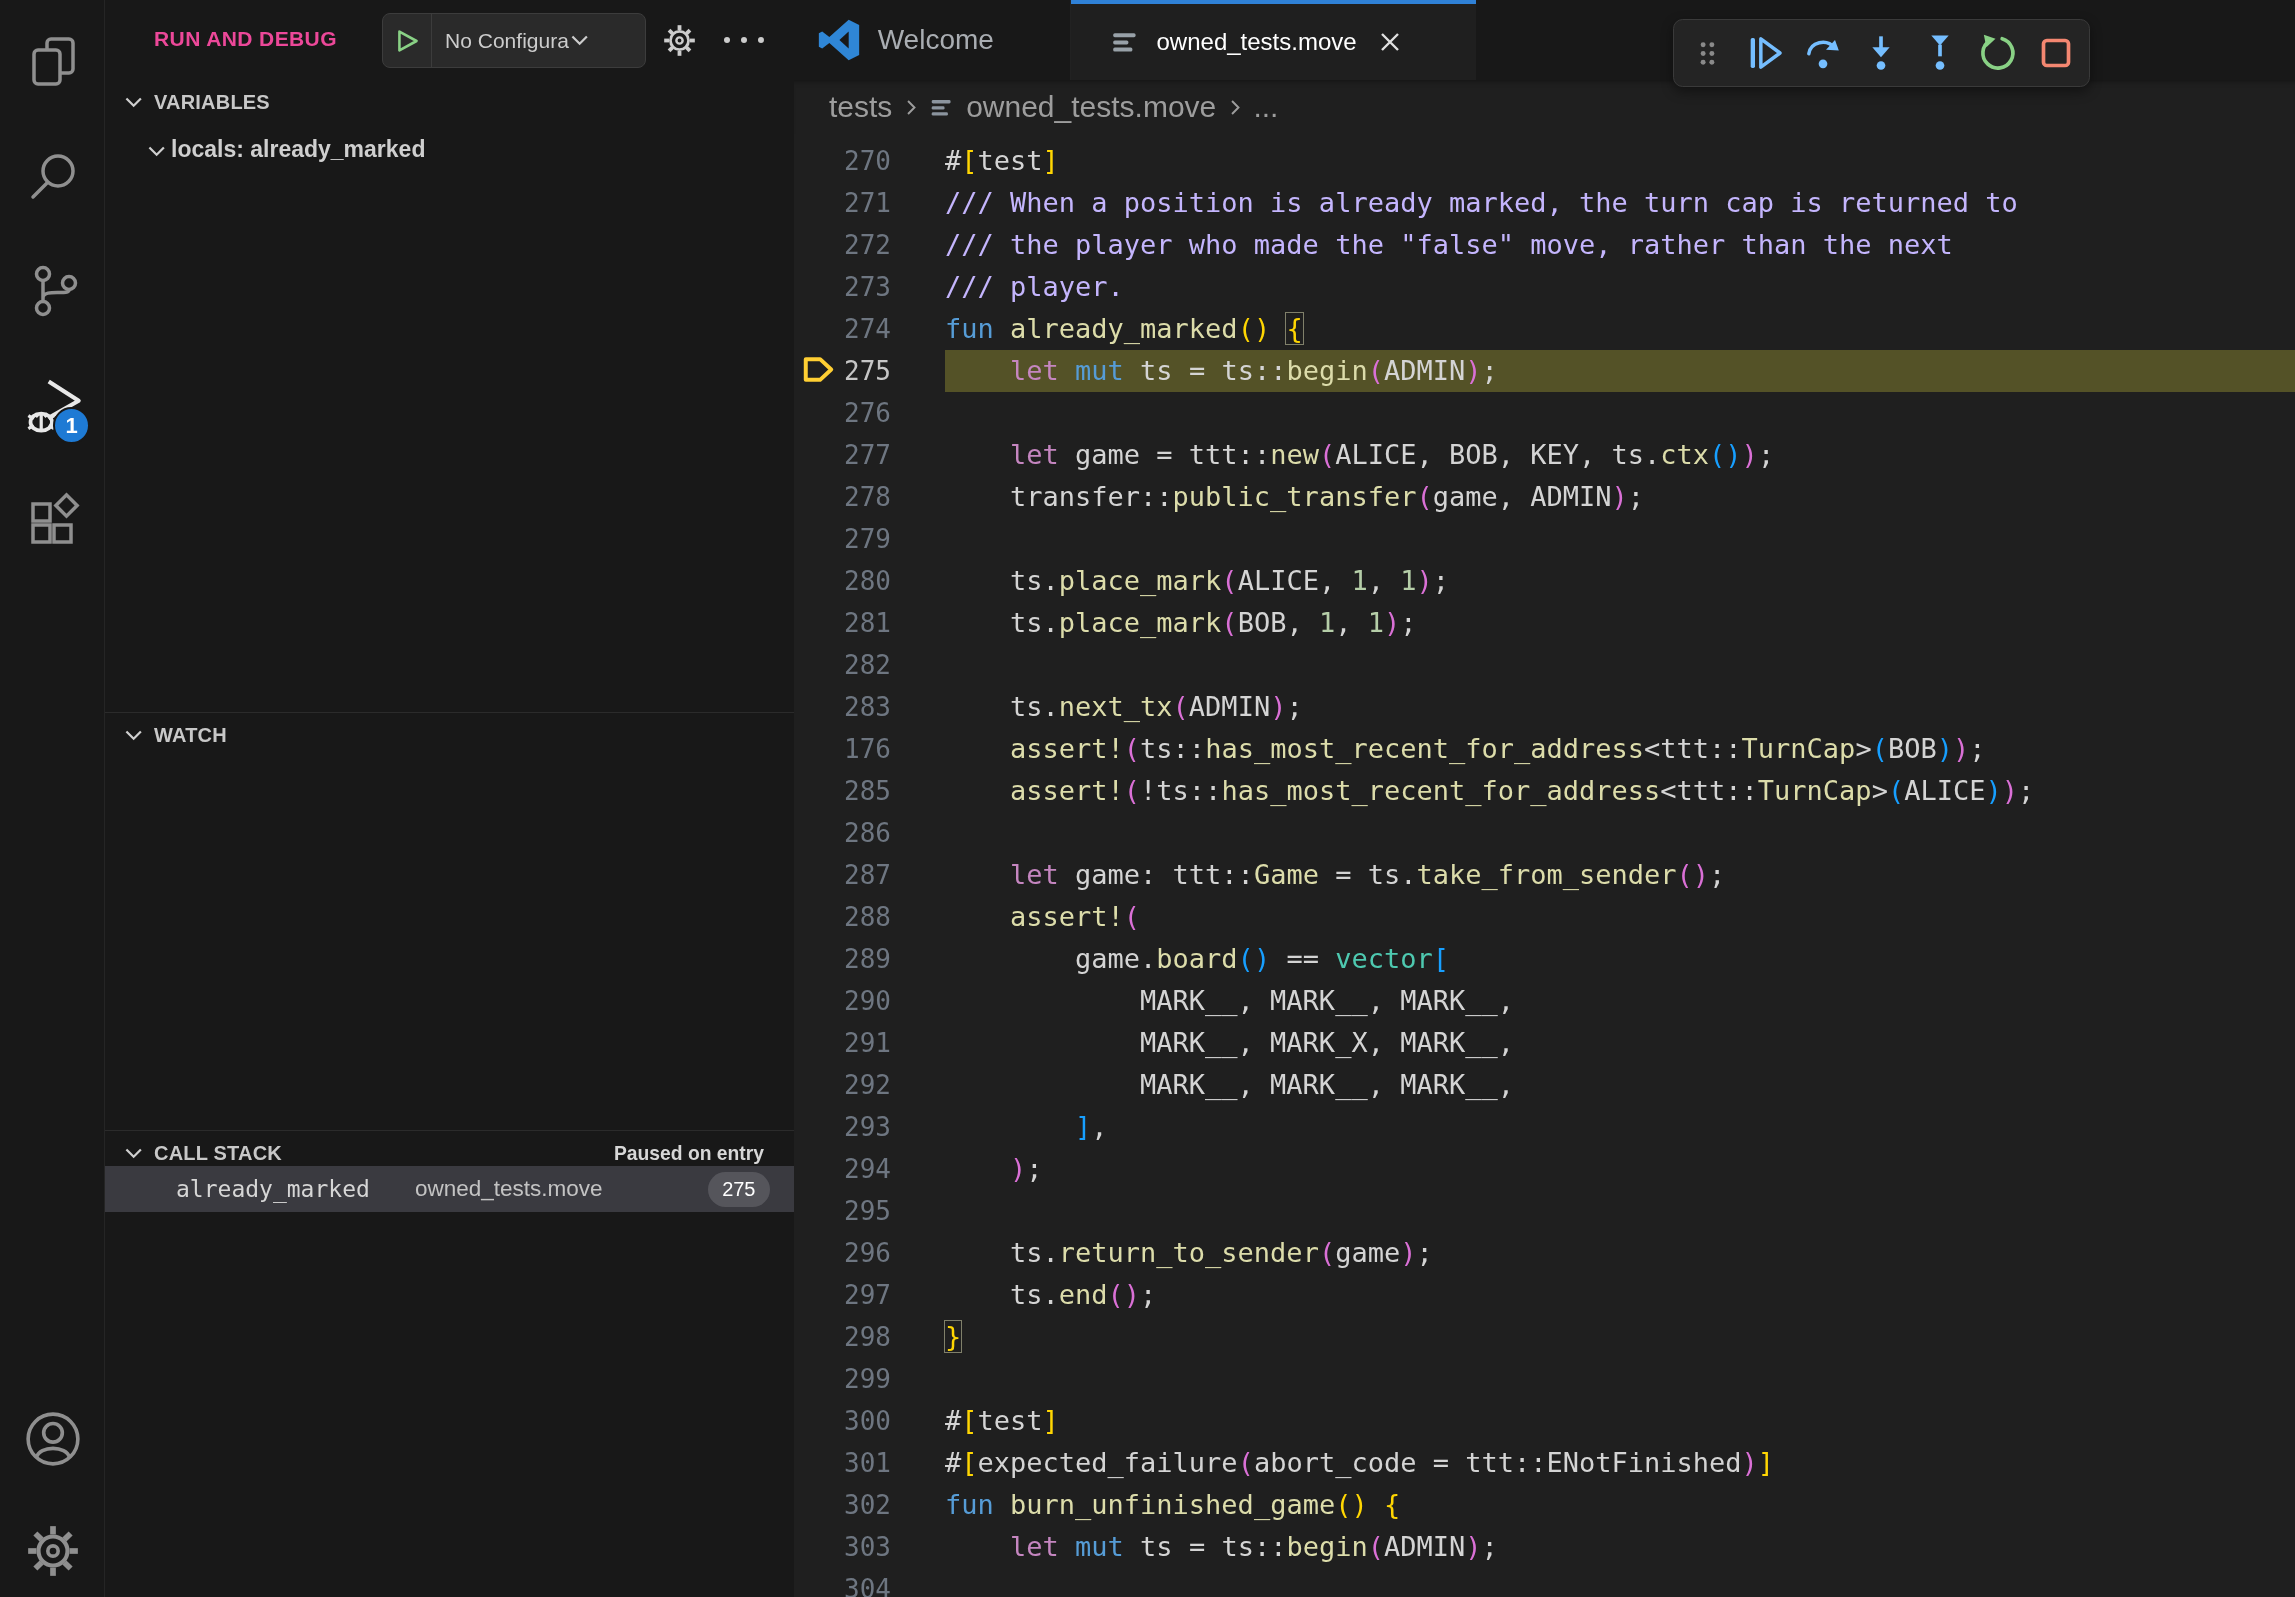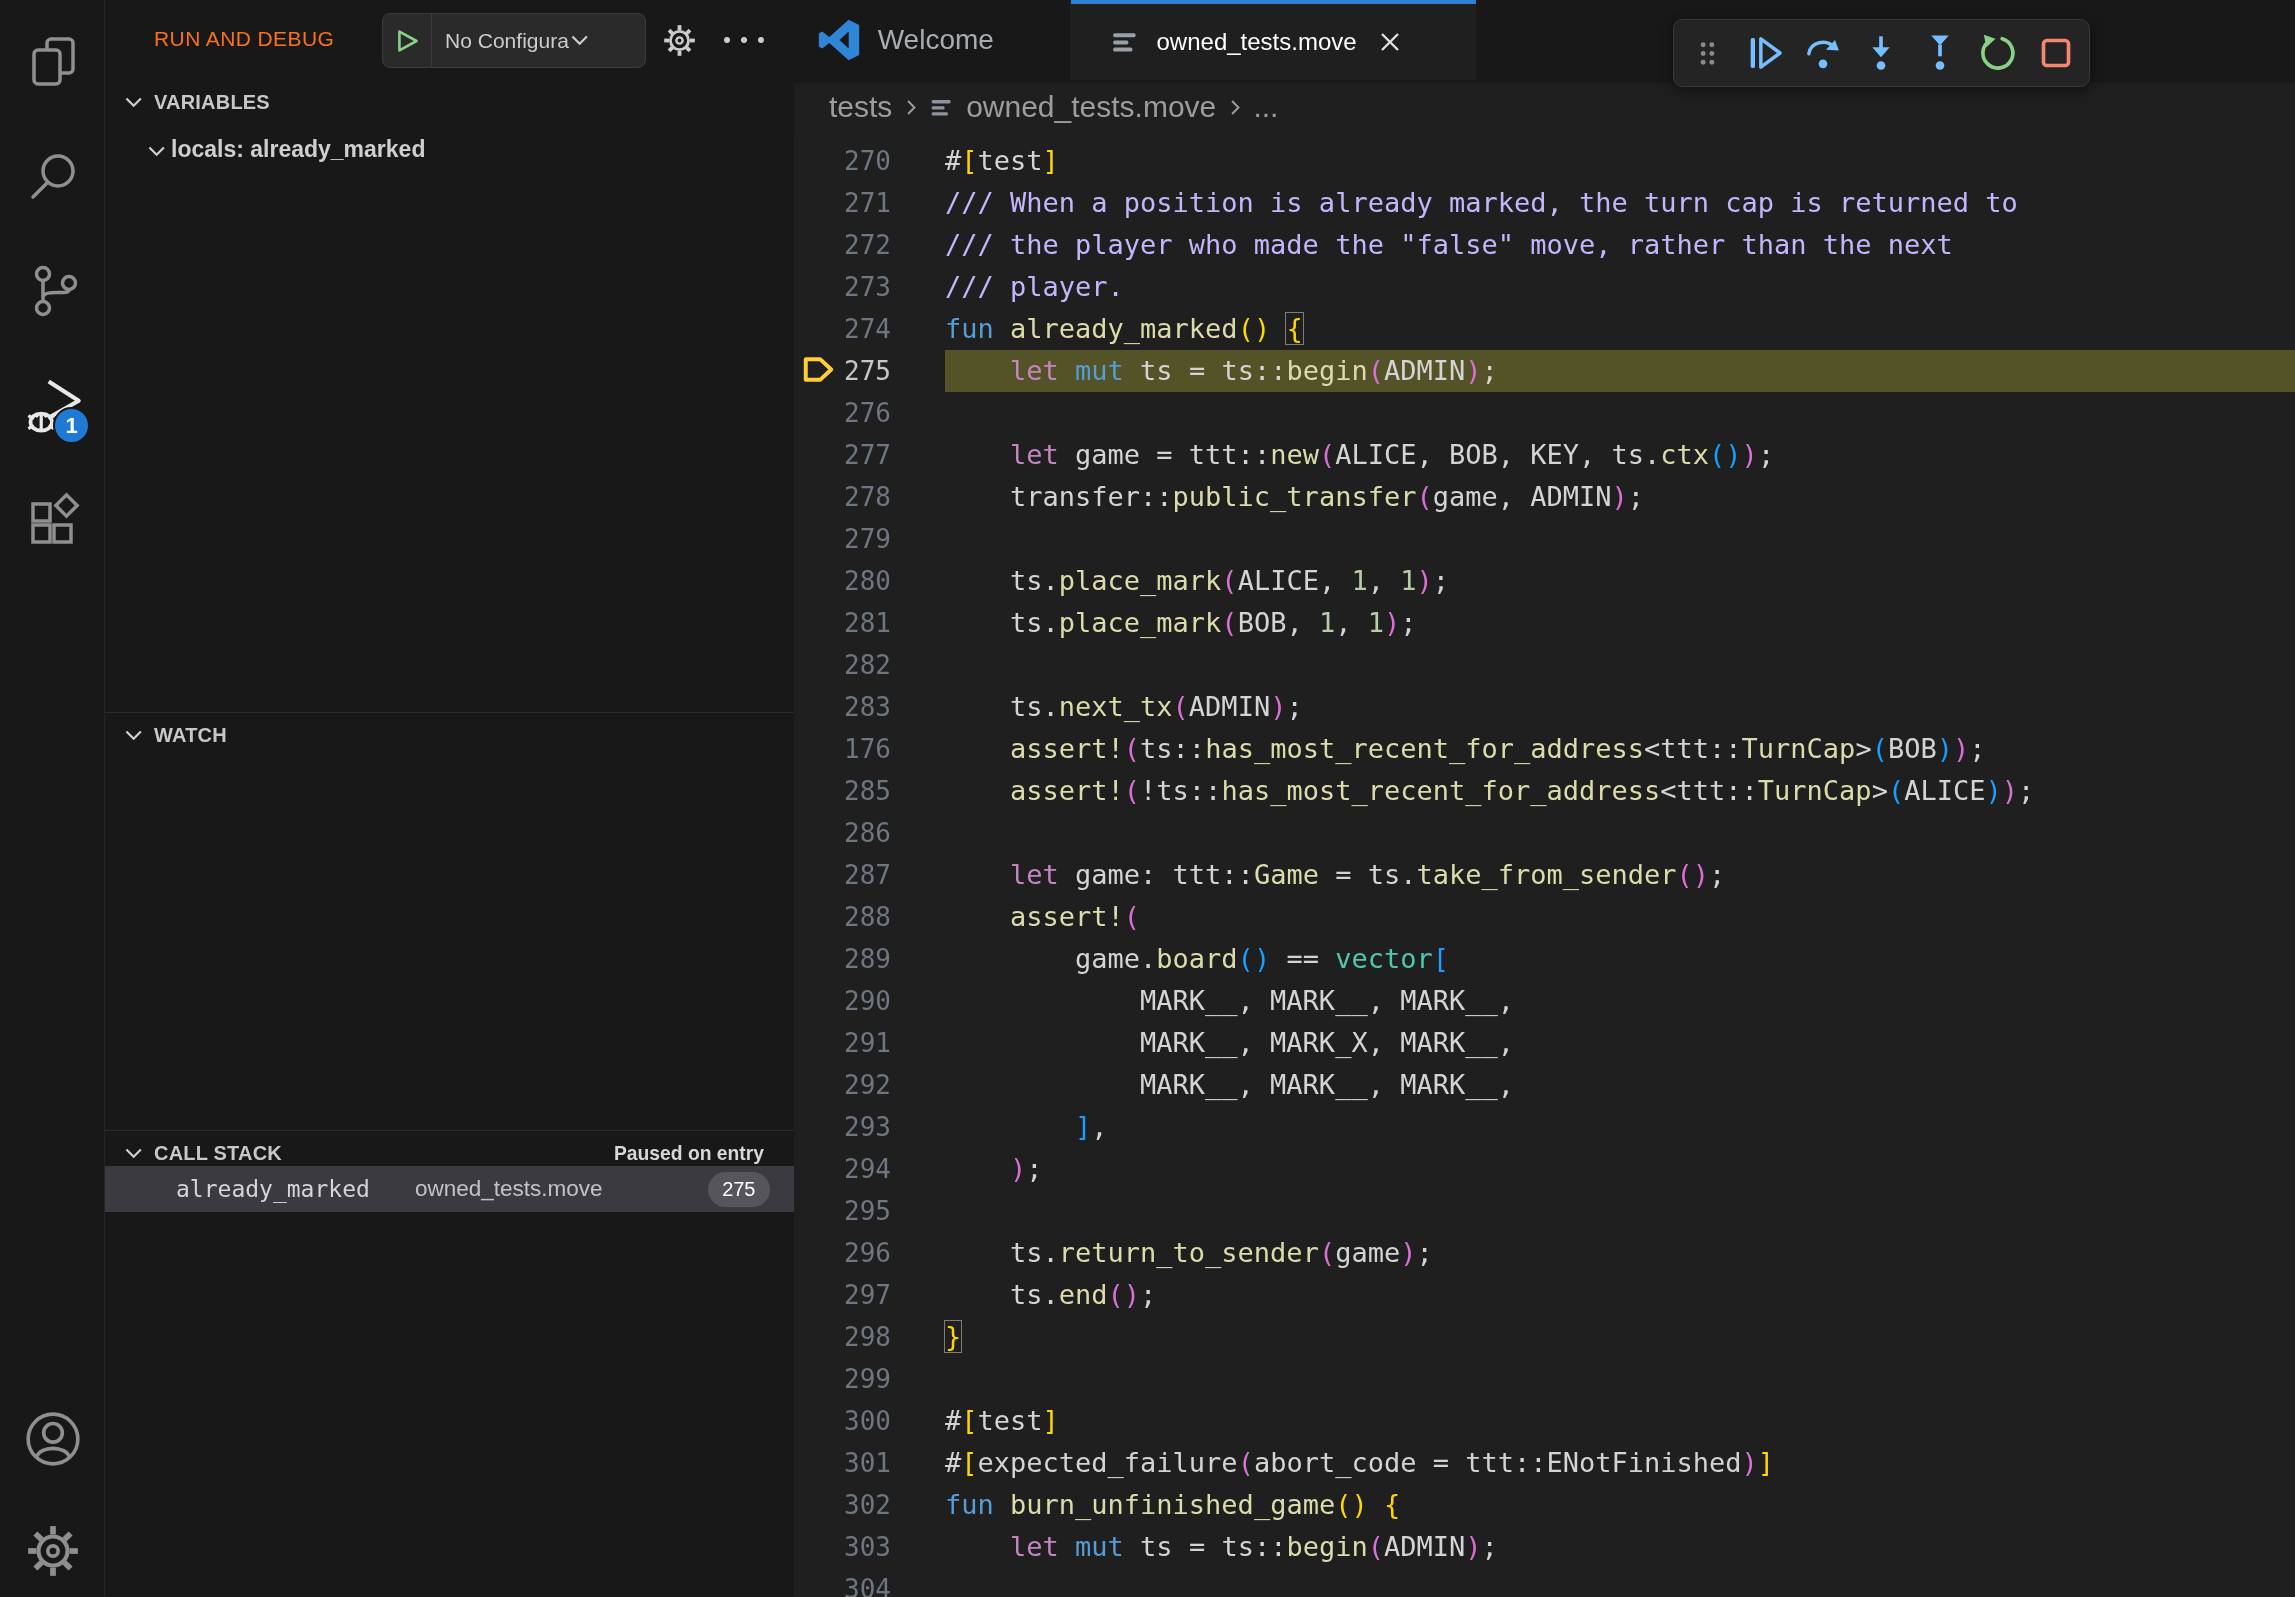--- a/index.html
+++ b/index.html
@@ -10,21 +10,21 @@
   .activitybar { position:absolute; left:0; top:0; bottom:0; width:105px; background:#181818; border-right:0.8px solid #252525; }
   .act-item { position:absolute; left:0; width:105px; height:97px; display:flex; align-items:center; justify-content:center; }
   .act-item svg { display:block; }
   .badge { position:absolute; left:53px; top:51px; width:37px; height:37px; border-radius:50%;
            background:#1e7ad4; color:#fff; font-size:22px; font-weight:bold;
            display:flex; align-items:center; justify-content:center; border:2.4px solid #181818; }
 
   
   .sidebar { position:absolute; left:105px; top:0; bottom:0; width:689px; background:#181818; }
   .s-header { position:absolute; top:0; left:0; right:0; height:80px; }
-  .s-title { position:absolute; left:49px; top:27px; font-size:21px; font-weight:400; color:#f97316; letter-spacing:0.4px; }
+  .s-title { position:absolute; left:49px; top:27px; font-size:21px; font-weight:700; color:#ec4899; letter-spacing:0.4px; }
   .cfg { position:absolute; left:277px; top:13px; width:264px; height:55px; background:#2a2a2a;
          border:0.8px solid #3c3c3c; border-radius:8px; display:flex; align-items:center; cursor:pointer; }
   .cfg-play { padding:0 11.3px 0 13px; display:flex; align-items:center; }
   .cfg-div { width:0.8px; height:53px; background:#3c3c3c; }
   .cfg-label { margin-left:13px; font-size:21px; color:#cccccc; white-space:nowrap; overflow:hidden; max-width:161px; }
   .cfg-chev { margin-left:1.6px; display:flex; align-items:center; }
   .s-gear { position:absolute; left:555px; top:21px; }
   .s-more { position:absolute; left:619px; top:37px; display:flex; gap:10.5px; }
   .s-more i { width:6.4px; height:6.4px; border-radius:50%; background:#cccccc; display:block; }
 

